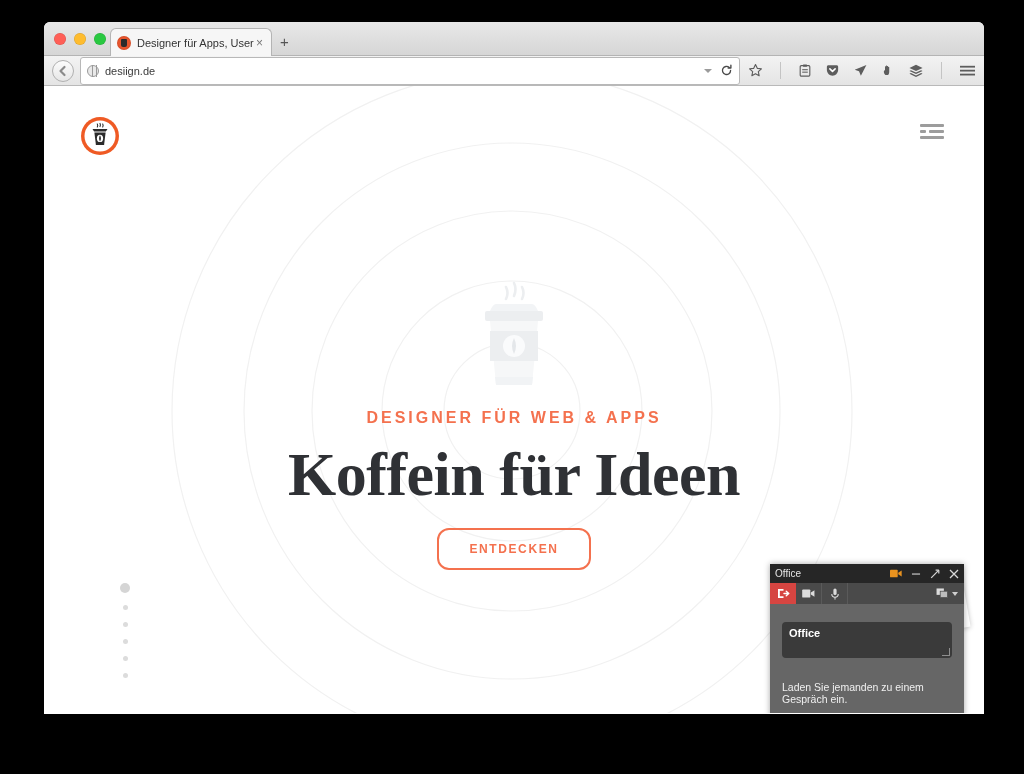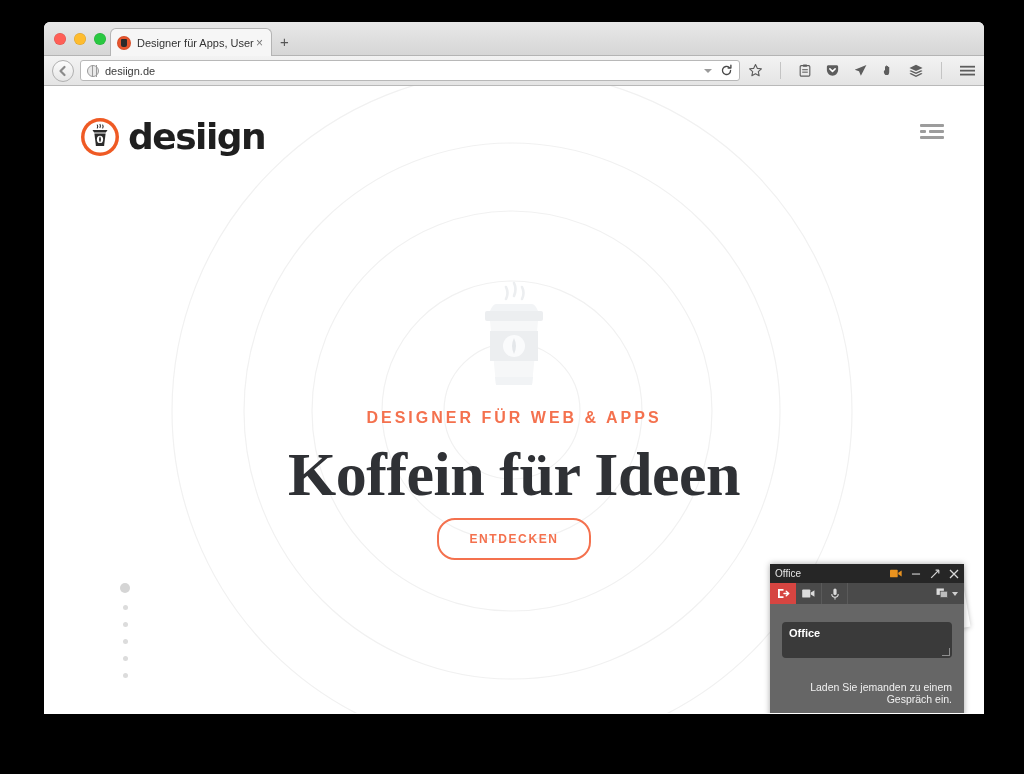--- a/index.html
+++ b/index.html
@@ -86,21 +86,21 @@
   .back-btn {
     width: 22px; height: 22px; border-radius: 50%;
     background: linear-gradient(#fcfcfc,#e6e6e6);
     border: 1px solid #b0b0b0;
     display: flex; align-items: center; justify-content: center;
     flex: 0 0 auto;
   }
   .back-btn svg { display:block; }
   .url-box {
     flex: 1 1 auto;
-    height: 21px;
+    height: 28px;
     margin: 0 6px;
     background: #ffffff;
     border: 1px solid #b8b8b8;
     border-radius: 3px;
     display: flex; align-items: center;
     padding: 0 6px;
     position: relative;
   }
   .globe {
     width: 12px; height: 12px; border-radius: 50%;
@@ -176,24 +176,24 @@
   }
   .headline {
     margin-top: 12px;
     font-family: "Liberation Serif", "DejaVu Serif", serif;
     font-size: 62px; font-weight: 700;
     color: #2f3135;
     letter-spacing: -0.5px;
   }
   .cta {
     display: inline-block;
-    margin-top: 8px;
+    margin-top: 18px;
     padding: 12px 30px;
     border: 2px solid #f4714e;
-    border-radius: 18px;
+    border-radius: 12px;
     color: #f4714e;
     font-size: 12px; font-weight: 700;
     letter-spacing: 1.6px;
     background: transparent;
     cursor: pointer;
   }
   .dots {
     position: absolute; left: 76px; top: 497px;
     display: flex; flex-direction: column; align-items: center; gap: 12px;
   }
@@ -259,21 +259,21 @@
     position: relative;
   }
   .op-resize {
     position: absolute; right: 2px; bottom: 2px;
     width: 8px; height: 8px;
     border-right: 1px solid #8e8e8e; border-bottom: 1px solid #8e8e8e;
   }
   .op-invite {
     margin-top: 23px;
     font-size: 10.5px; color: #f0f0f0;
-    text-align: right;
+    text-align: left;
   }
 </style>
 </head>
 <body>
 
 <div class="browser-window">
 
   <div class="tab-strip">
     <div class="traffic-lights">
       <div class="light red"></div>
@@ -371,21 +371,20 @@
           </g>
           <ellipse cx="20" cy="22.4" rx="3.1" ry="3.6" fill="#ffffff"></ellipse>
           <path d="M20 19.2 q1.9 3.2 0 6.4 q-1.9 -3.2 0 -6.4" fill="#2b2b2b"></path>
           <g stroke="#2b2b2b" stroke-width="1.1" stroke-linecap="round" fill="none">
             <path d="M17.3 11 q0.9 -1.5 0 -3"></path>
             <path d="M20 10.6 q0.9 -1.6 0 -3.2"></path>
             <path d="M22.7 11 q0.9 -1.5 0 -3"></path>
           </g>
         </svg>
       </div>
-      <span class="logo-word">desiign</span>
     </div>
 
     <div class="site-burger">
       <div class="bl b1"></div>
       <div class="bl b2a"></div>
       <div class="bl b2b"></div>
       <div class="bl b3"></div>
     </div>
 
     <div class="hero" style="top:195px;">

